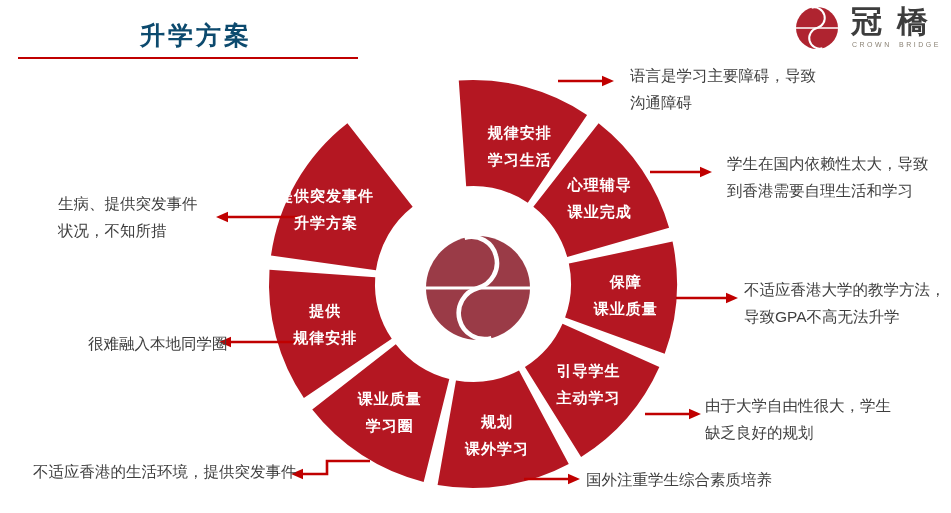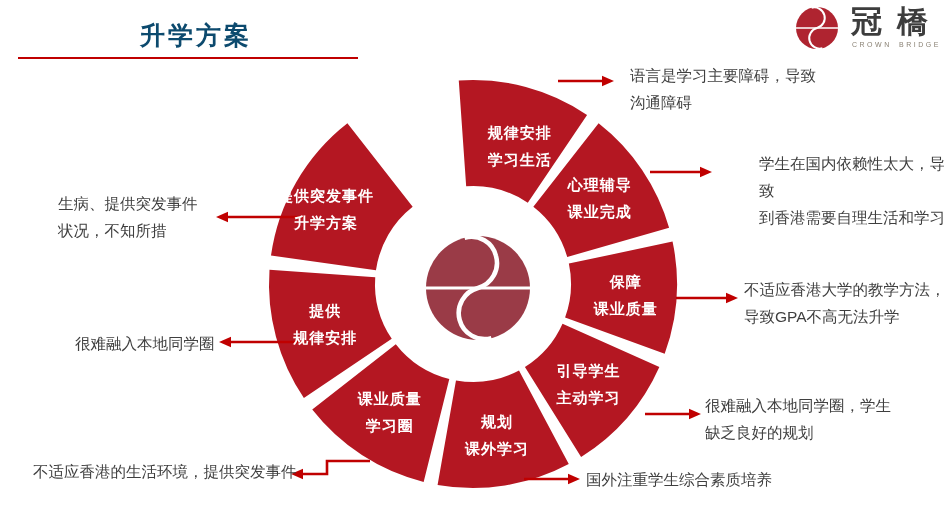--- a/index.html
+++ b/index.html
@@ -90,26 +90,26 @@
         <div class="seg-label" style="left: 389.67px; top: 412.317px;">课业质量
 学习圈</div>
         <div class="seg-label" style="left: 325.213px; top: 323.599px;">提供
 规律安排</div>
         <div class="seg-label" style="left: 325.984px; top: 209.092px;">提供突发事件
 升学方案</div>
       </div>
     <div id="notes">
         <div class="note" style="left: 630px; top: 62px;">语言是学习主要障碍，导致
 沟通障碍</div>
-        <div class="note" style="left: 727px; top: 150px; margin-left: 32px;">学生在国内依赖性太大，导致
+        <div class="note" style="left: 727px; top: 150px;">学生在国内依赖性太大，导致
 到香港需要自理生活和学习</div>
         <div class="note" style="left: 744px; top: 276px;">不适应香港大学的教学方法，
 导致GPA不高无法升学</div>
-        <div class="note" style="left: 705px; top: 392px;">很难融入本地同学圈，学生
+        <div class="note" style="left: 705px; top: 392px;">由于大学自由性很大，学生
 缺乏良好的规划</div>
         <div class="note" style="left: 586px; top: 466px;">国外注重学生综合素质培养</div>
         <div class="note" style="left: 33px; top: 458px;">不适应香港的生活环境，提供突发事件</div>
         <div class="note" style="left: 58px; top: 190px;">生病、提供突发事件
 状况，不知所措</div>
-        <div class="note" style="left: 75px; top: 330px;">很难融入本地同学圈</div>
+        <div class="note" style="left: 88px; top: 330px;">很难融入本地同学圈</div>
       </div>
   </div>
 </div>
 
 </body></html>

